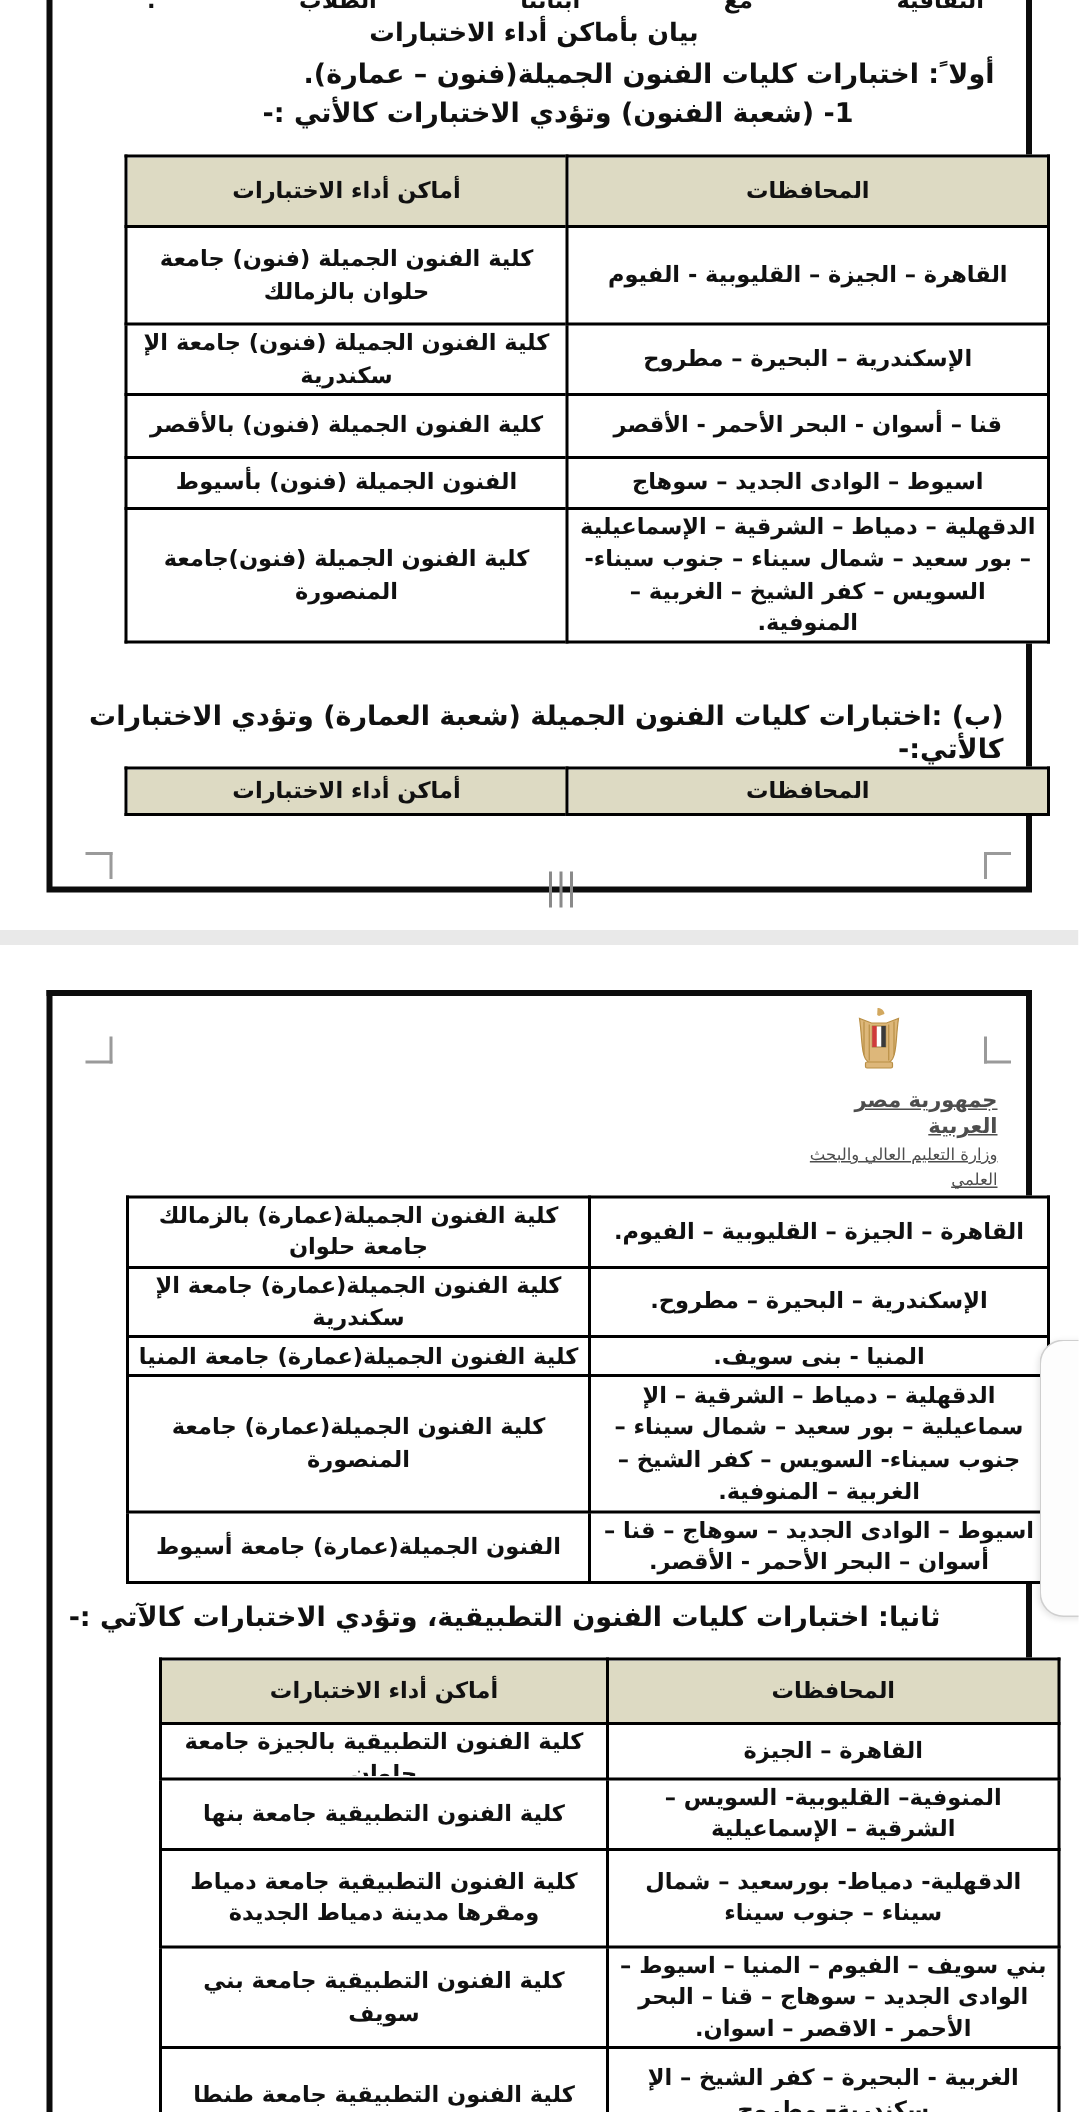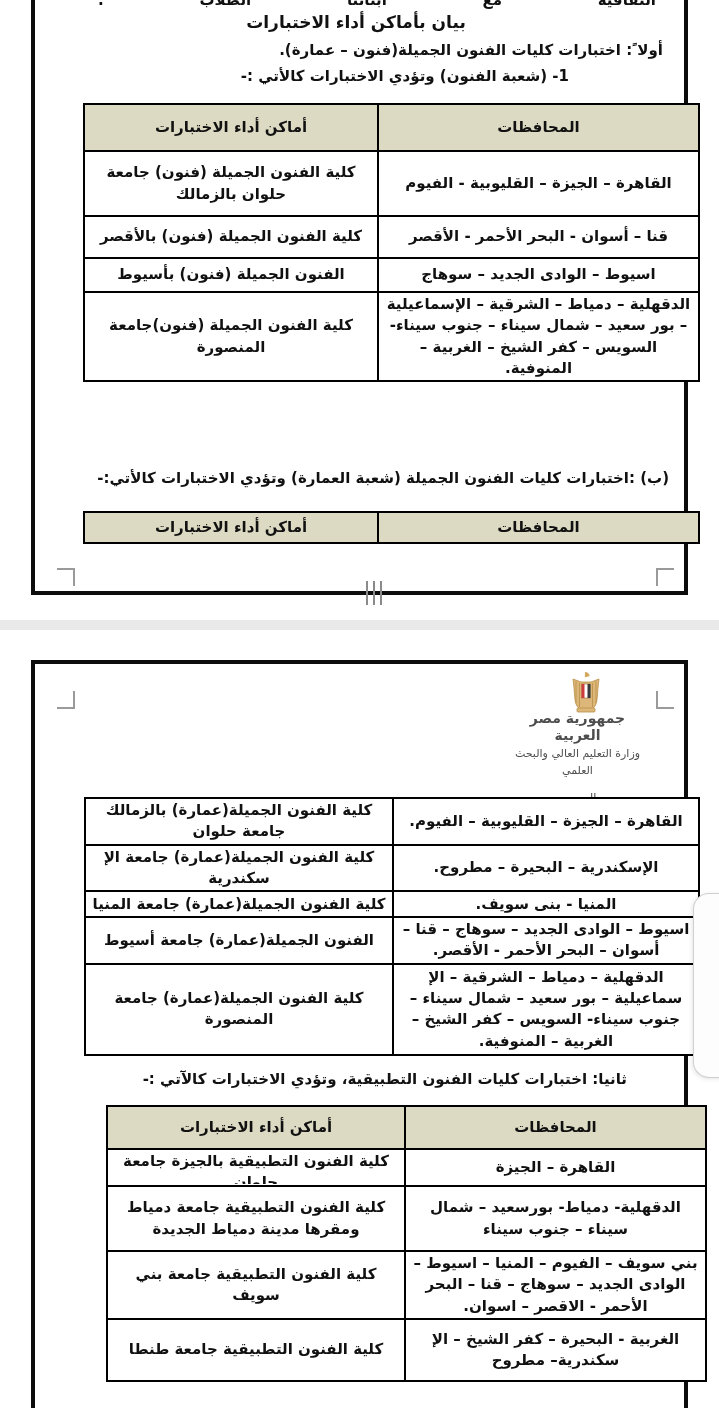--- a/index.html
+++ b/index.html
@@ -28,21 +28,21 @@
   .sect i:nth-child(1){left:0;}
   .sect i:nth-child(2){left:7px;}
   .sect i:nth-child(3){left:14px;}
   
   .top-cut{position:absolute;top:-10px;left:98px;width:558px;height:22px;overflow:hidden;
     direction:rtl;display:flex;justify-content:space-between;
     font-weight:700;font-size:15px;line-height:20px;}
   .title{position:absolute;top:12px;left:31px;width:650px;text-align:center;
     font-weight:700;font-size:17px;direction:rtl;}
   .title span{text-decoration-thickness:2px;text-underline-offset:4px;}
-  .h-line{position:absolute;direction:rtl;text-align:left;font-weight:700;font-size:15px;line-height:22px;}
+  .h-line{position:absolute;direction:rtl;text-align:right;font-weight:700;font-size:18px;line-height:22px;}
   #h-a{top:39px;right:56px;}
   #h-a1{top:65px;right:150px;}
   #h-b{top:467px;right:50px;}
   #h-second{top:438px;right:92px;}
   
   table.doc-table{position:absolute;border-collapse:collapse;table-layout:fixed;background:#fff;}
   table.doc-table td{
     border:2px solid #000;font-weight:700;font-size:15px;line-height:1.42;
     text-align:center;vertical-align:middle;padding:1px 6px;direction:rtl;
     overflow:hidden;word-wrap:break-word;
@@ -54,22 +54,22 @@
   #t-fine td.c-gov{width:307px;} #t-fine td.c-place{width:280px;}
   #t-arch-hdr{left:83px;top:511px;width:587px;}
   #t-arch-hdr td.c-gov{width:307px;} #t-arch-hdr td.c-place{width:280px;}
   #t-arch{left:84px;top:167px;width:586px;}
   #t-arch td.c-gov{width:292px;} #t-arch td.c-place{width:294px;}
   #t-applied{left:106px;top:475px;width:571px;}
   #t-applied td.c-gov{width:287px;} #t-applied td.c-place{width:284px;}
   .clip{height:33px;overflow:hidden;}
   
   .emblem{position:absolute;left:566px;top:41px;width:40px;height:42px;}
-  .letterhead{position:absolute;left:490px;top:80px;width:175px;text-align:center;
-    direction:rtl;color:#4d4d4d;}
+  .letterhead{position:absolute;left:490px;top:96px;width:175px;text-align:right;
+    direction:rtl;color:#4d4d4d;text-decoration:underline;}
   .lh-country{font-size:14px;font-weight:700;line-height:17px;}
   .lh-ministry{font-size:11px;font-weight:400;line-height:14px;margin-top:3px;}
   .lh-minister{font-size:11.5px;font-weight:400;line-height:15px;text-decoration:underline;margin-top:13px;}
   
   .scroll-handle{position:absolute;left:693px;top:893px;width:34px;height:183px;
     background:#fdfdfd;border:1.5px solid #cfcfcf;border-right:none;
     border-radius:16px 0 0 16px;box-shadow:-1px 1px 4px rgba(0,0,0,0.10);z-index:20;}
 </style>
 </head>
 <body>
@@ -94,20 +94,24 @@
 
   <table class="doc-table" id="t-fine" dir="rtl">
     <tbody>
         <tr style="height:47px">
       <td class="c-gov hdr">المحافظات</td>
       <td class="c-place hdr">أماكن أداء الاختبارات</td>
     </tr>
     <tr style="height:65px">
       <td class="c-gov">القاهرة – الجيزة – القليوبية - الفيوم</td>
       <td class="c-place">كلية الفنون الجميلة (فنون) جامعة حلوان بالزمالك</td>
+    </tr>
+    <tr style="height:47px">
+      <td class="c-gov">الإسكندرية – البحيرة – مطروح</td>
+      <td class="c-place">كلية الفنون الجميلة (فنون) جامعة الإ سكندرية</td>
     </tr>
     <tr style="height:42px">
       <td class="c-gov">قنا – أسوان - البحر الأحمر - الأقصر</td>
       <td class="c-place">كلية الفنون الجميلة (فنون) بالأقصر</td>
     </tr>
     <tr style="height:34px">
       <td class="c-gov">اسيوط – الوادى الجديد – سوهاج</td>
       <td class="c-place">الفنون الجميلة (فنون) بأسيوط</td>
     </tr>
     <tr style="height:83px">
@@ -171,45 +175,49 @@
       <td class="c-place">كلية الفنون الجميلة(عمارة) بالزمالك جامعة حلوان</td>
     </tr>
     <tr style="height:45px">
       <td class="c-gov">الإسكندرية – البحيرة – مطروح.</td>
       <td class="c-place">كلية الفنون الجميلة(عمارة) جامعة الإ سكندرية</td>
     </tr>
     <tr style="height:26px">
       <td class="c-gov ar">المنيا - بنى سويف.</td>
       <td class="c-place">كلية الفنون الجميلة(عمارة) جامعة المنيا</td>
     </tr>
+    <tr style="height:91px">
+      <td class="c-gov jt">الدقهلية – دمياط – الشرقية – الإ سماعيلية – بور سعيد – شمال سيناء – جنوب سيناء- السويس – كفر الشيخ – الغربية – المنوفية.</td>
+      <td class="c-place">كلية الفنون الجميلة(عمارة) جامعة المنصورة</td>
+    </tr>
     <tr style="height:46px">
       <td class="c-gov jt">اسيوط – الوادى الجديد – سوهاج – قنا – أسوان – البحر الأحمر - الأقصر.</td>
       <td class="c-place">الفنون الجميلة(عمارة) جامعة أسيوط</td>
-    </tr>
-    <tr style="height:91px">
-      <td class="c-gov jt">الدقهلية – دمياط – الشرقية – الإ سماعيلية – بور سعيد – شمال سيناء – جنوب سيناء- السويس – كفر الشيخ – الغربية – المنوفية.</td>
-      <td class="c-place">كلية الفنون الجميلة(عمارة) جامعة المنصورة</td>
     </tr>
   </tbody>
     </table>
 
   <div class="h-line" id="h-second">ثانيا: اختبارات كليات الفنون التطبيقية، وتؤدي الاختبارات كالآتي :-</div>
 
   <table class="doc-table" id="t-applied" dir="rtl">
     <tbody>
         <tr style="height:43px">
       <td class="c-gov hdr">المحافظات</td>
       <td class="c-place hdr">أماكن أداء الاختبارات</td>
     </tr>
     <tr style="height:35px">
       <td class="c-gov">القاهرة – الجيزة</td>
       <td class="c-place">
             <div class="clip">كلية الفنون التطبيقية بالجيزة جامعة حلوان</div>
           </td>
     </tr>
+    <tr style="height:45px">
+      <td class="c-gov jt">المنوفية– القليوبية- السويس – الشرقية – الإسماعيلية</td>
+      <td class="c-place">كلية الفنون التطبيقية جامعة بنها</td>
+    </tr>
     <tr style="height:65px">
       <td class="c-gov">الدقهلية- دمياط- بورسعيد – شمال سيناء –      جنوب سيناء</td>
       <td class="c-place jt">كلية الفنون التطبيقية جامعة دمياط ومقرها مدينة دمياط الجديدة</td>
     </tr>
     <tr style="height:64px">
       <td class="c-gov jt">بني سويف – الفيوم – المنيا – اسيوط – الوادى الجديد – سوهاج – قنا – البحر الأحمر - الاقصر – اسوان.</td>
       <td class="c-place">كلية الفنون التطبيقية  جامعة بني سويف</td>
     </tr>
     <tr style="height:62px">
       <td class="c-gov jt">الغربية -  البحيرة –  كفر الشيخ – الإ سكندرية– مطروح</td>

